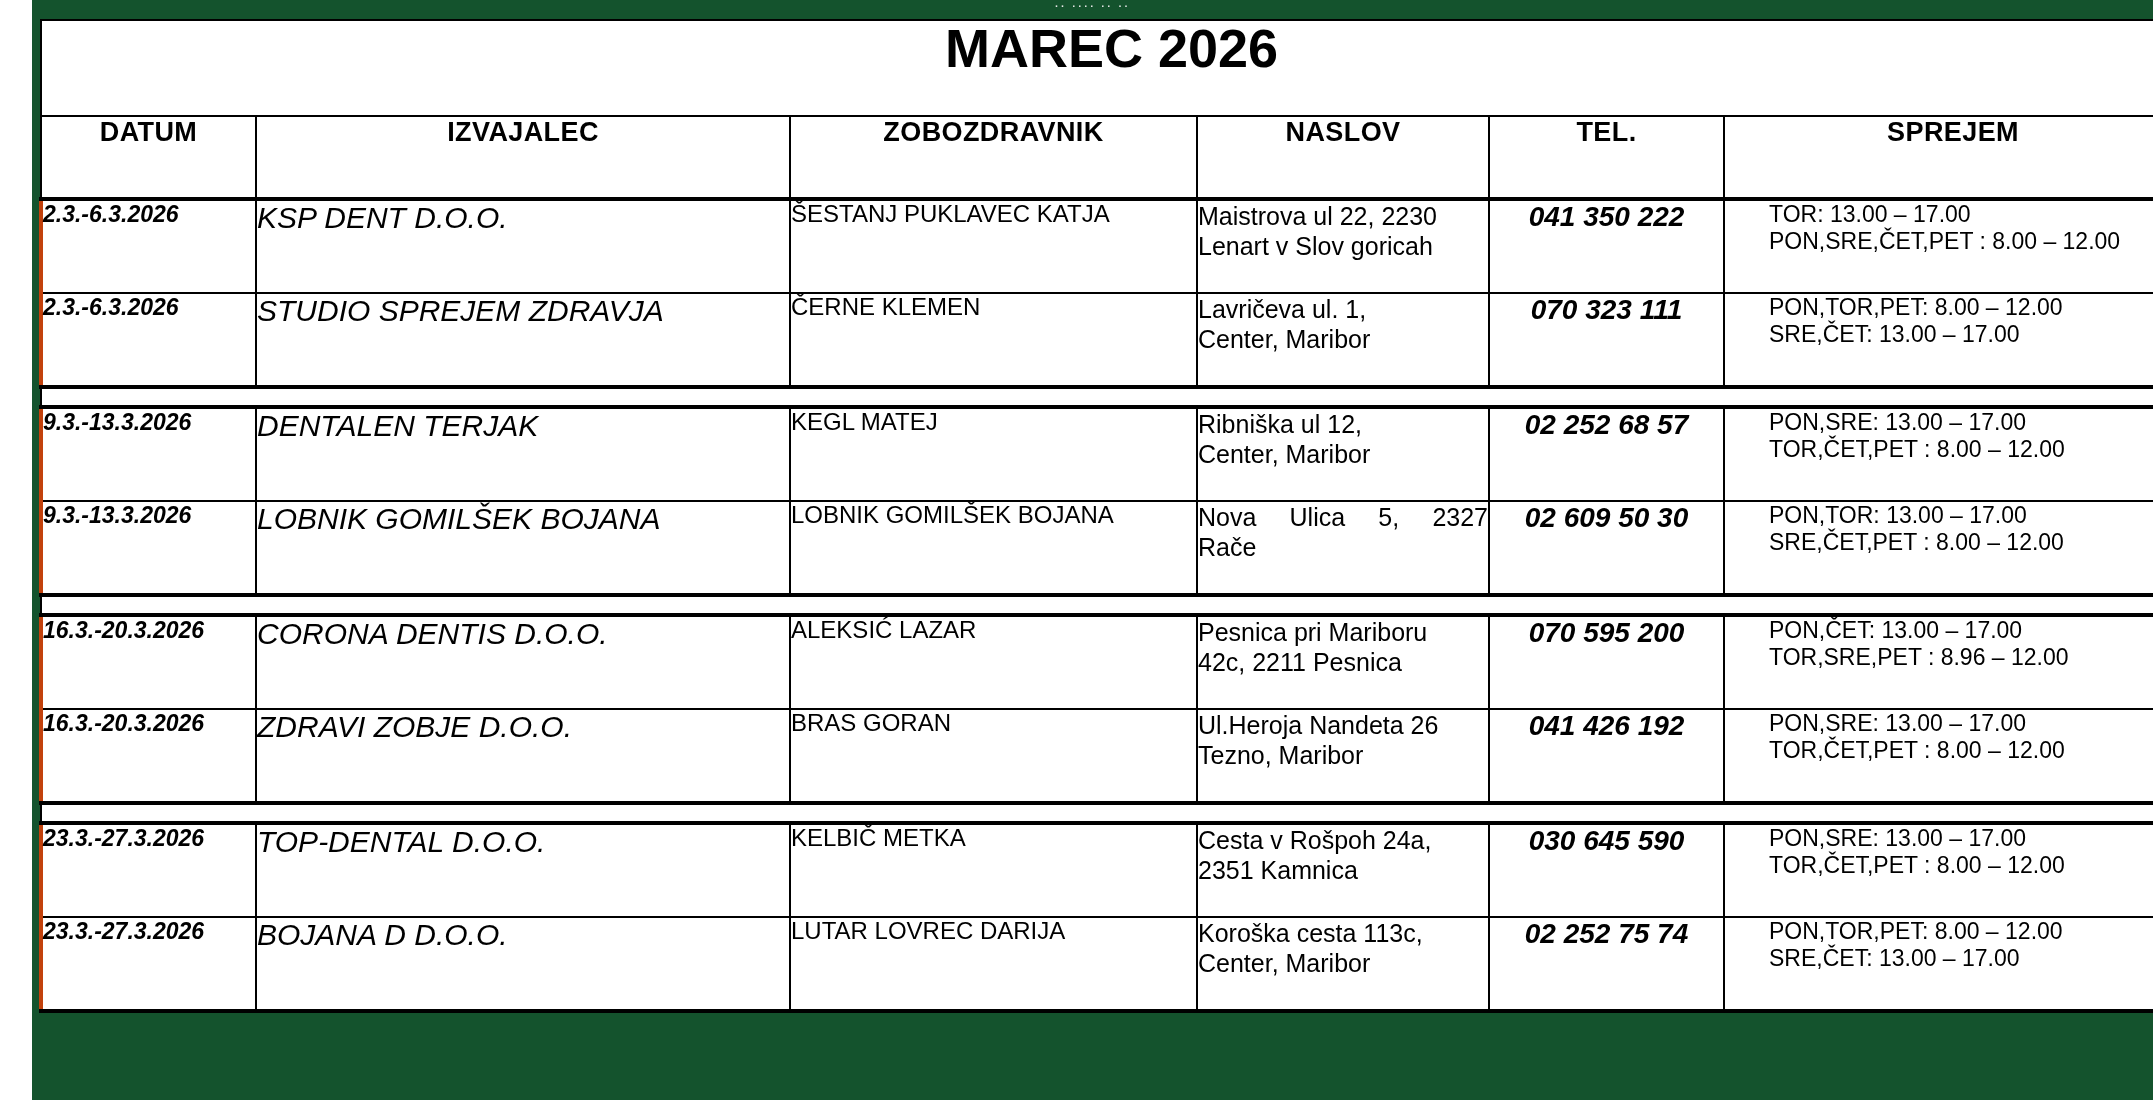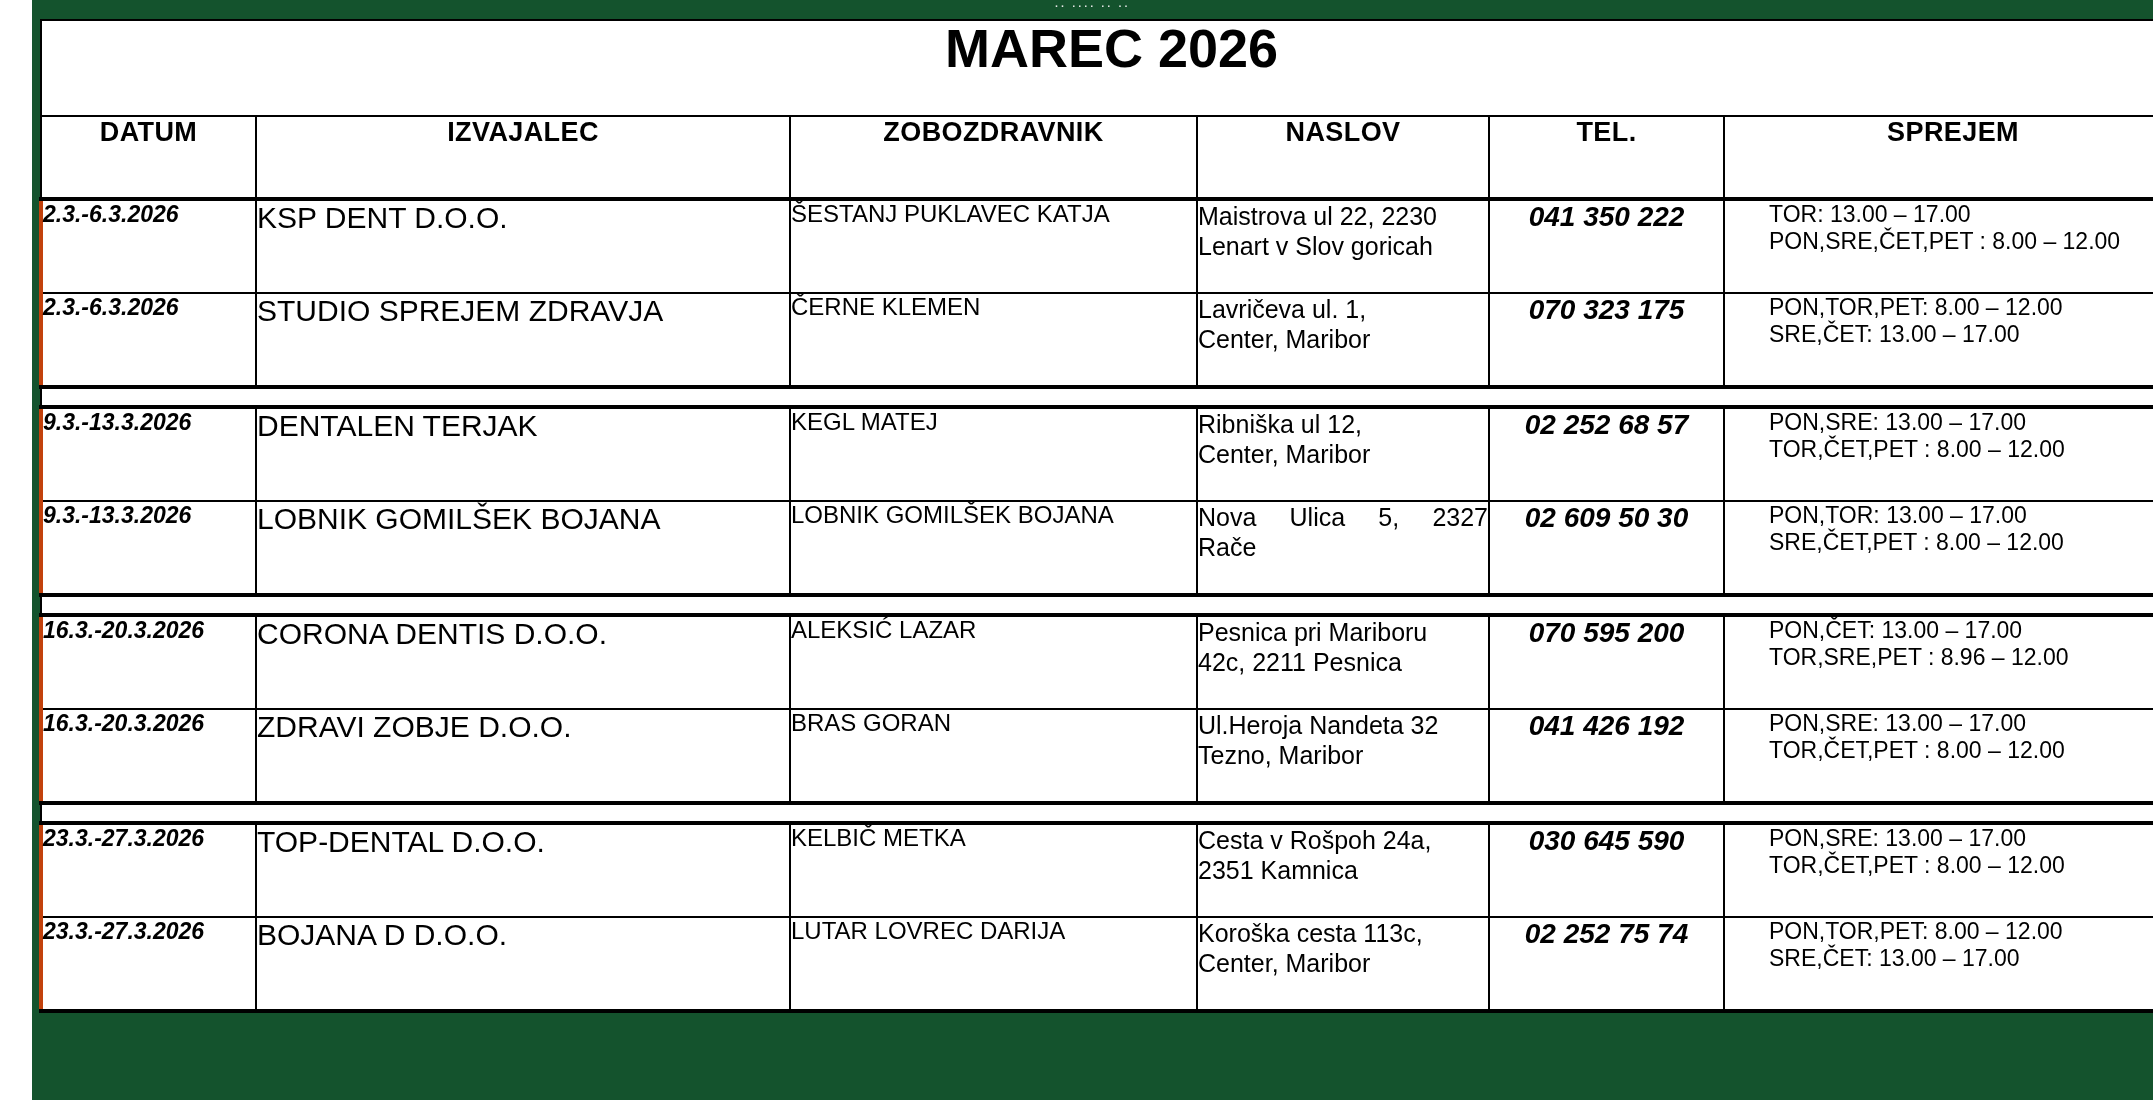--- a/index.html
+++ b/index.html
@@ -103,20 +103,21 @@
   .date-text {
     font-size: 23px;
     font-style: italic;
     font-weight: bold;
     white-space: nowrap;
   }
 
   td.cell-izv {
     vertical-align: middle;
     padding: 0 0 0 8px;
+    font-style: italic;
   }
   .izv-text {
     font-size: 30px;
     line-height: 1.1;
   }
 
   td.cell-zob {
     vertical-align: middle;
     padding: 0 0 0 6px;
   }
@@ -248,21 +249,21 @@
             <td class="cell-zob">
               <div class="zob-text">ČERNE KLEMEN</div>
             </td>
             <td class="cell-nas">
               <div class="nas-text">
                 <span class="l1">Lavričeva ul. 1,</span>
                 <span class="l2">Center, Maribor</span>
               </div>
             </td>
             <td class="cell-tel">
-              <div class="tel-text">070 323 175</div>
+              <div class="tel-text">070 323 111</div>
             </td>
             <td class="cell-spr">
               <div class="spr-text">
                 <span>PON,TOR,PET: 8.00 – 12.00</span>
                 <span>SRE,ČET: 13.00 – 17.00</span>
               </div>
             </td>
           </tr>
           <tr>
             <td class="spacer-cell" colspan="6"></td>
@@ -353,21 +354,21 @@
               <div class="date-text">16.3.-20.3.2026</div>
             </td>
             <td class="cell-izv">
               <div class="izv-text">ZDRAVI ZOBJE D.O.O.</div>
             </td>
             <td class="cell-zob">
               <div class="zob-text">BRAS GORAN</div>
             </td>
             <td class="cell-nas">
               <div class="nas-text">
-                <span class="l1">Ul.Heroja Nandeta 32</span>
+                <span class="l1">Ul.Heroja Nandeta 26</span>
                 <span class="l2">Tezno, Maribor</span>
               </div>
             </td>
             <td class="cell-tel">
               <div class="tel-text">041 426 192</div>
             </td>
             <td class="cell-spr">
               <div class="spr-text">
                 <span>PON,SRE: 13.00 – 17.00</span>
                 <span>TOR,ČET,PET : 8.00 – 12.00</span>

